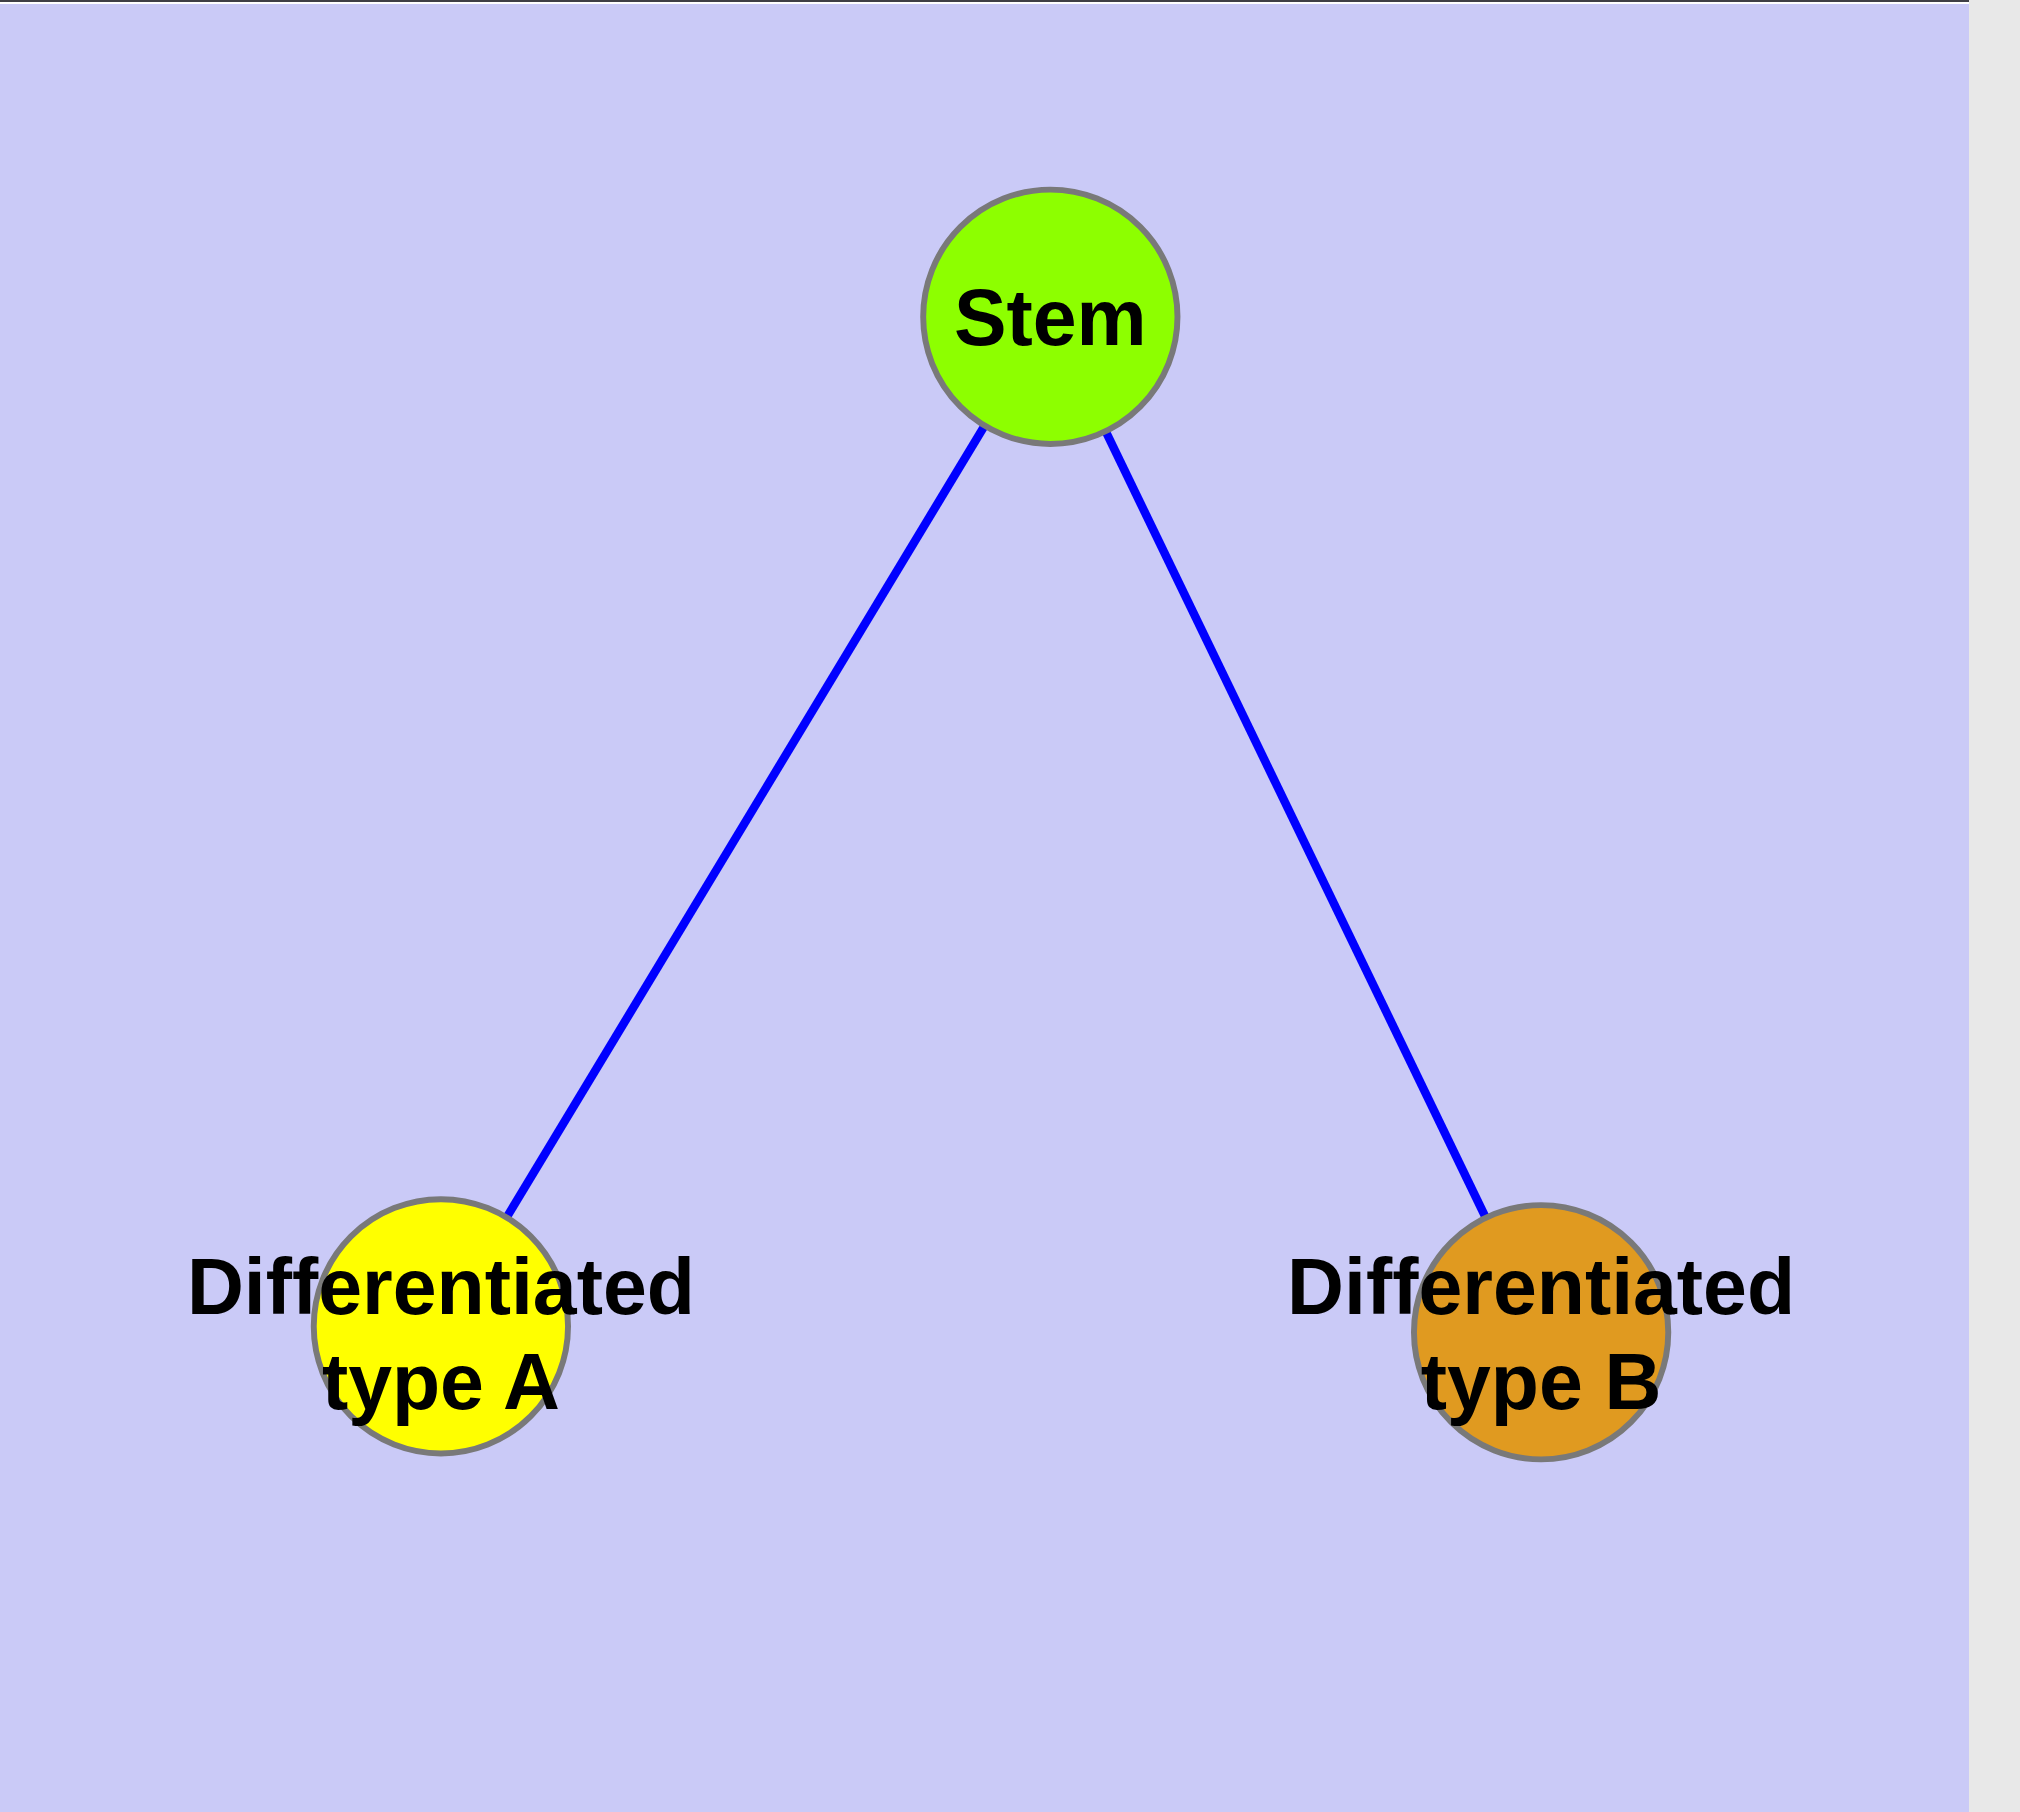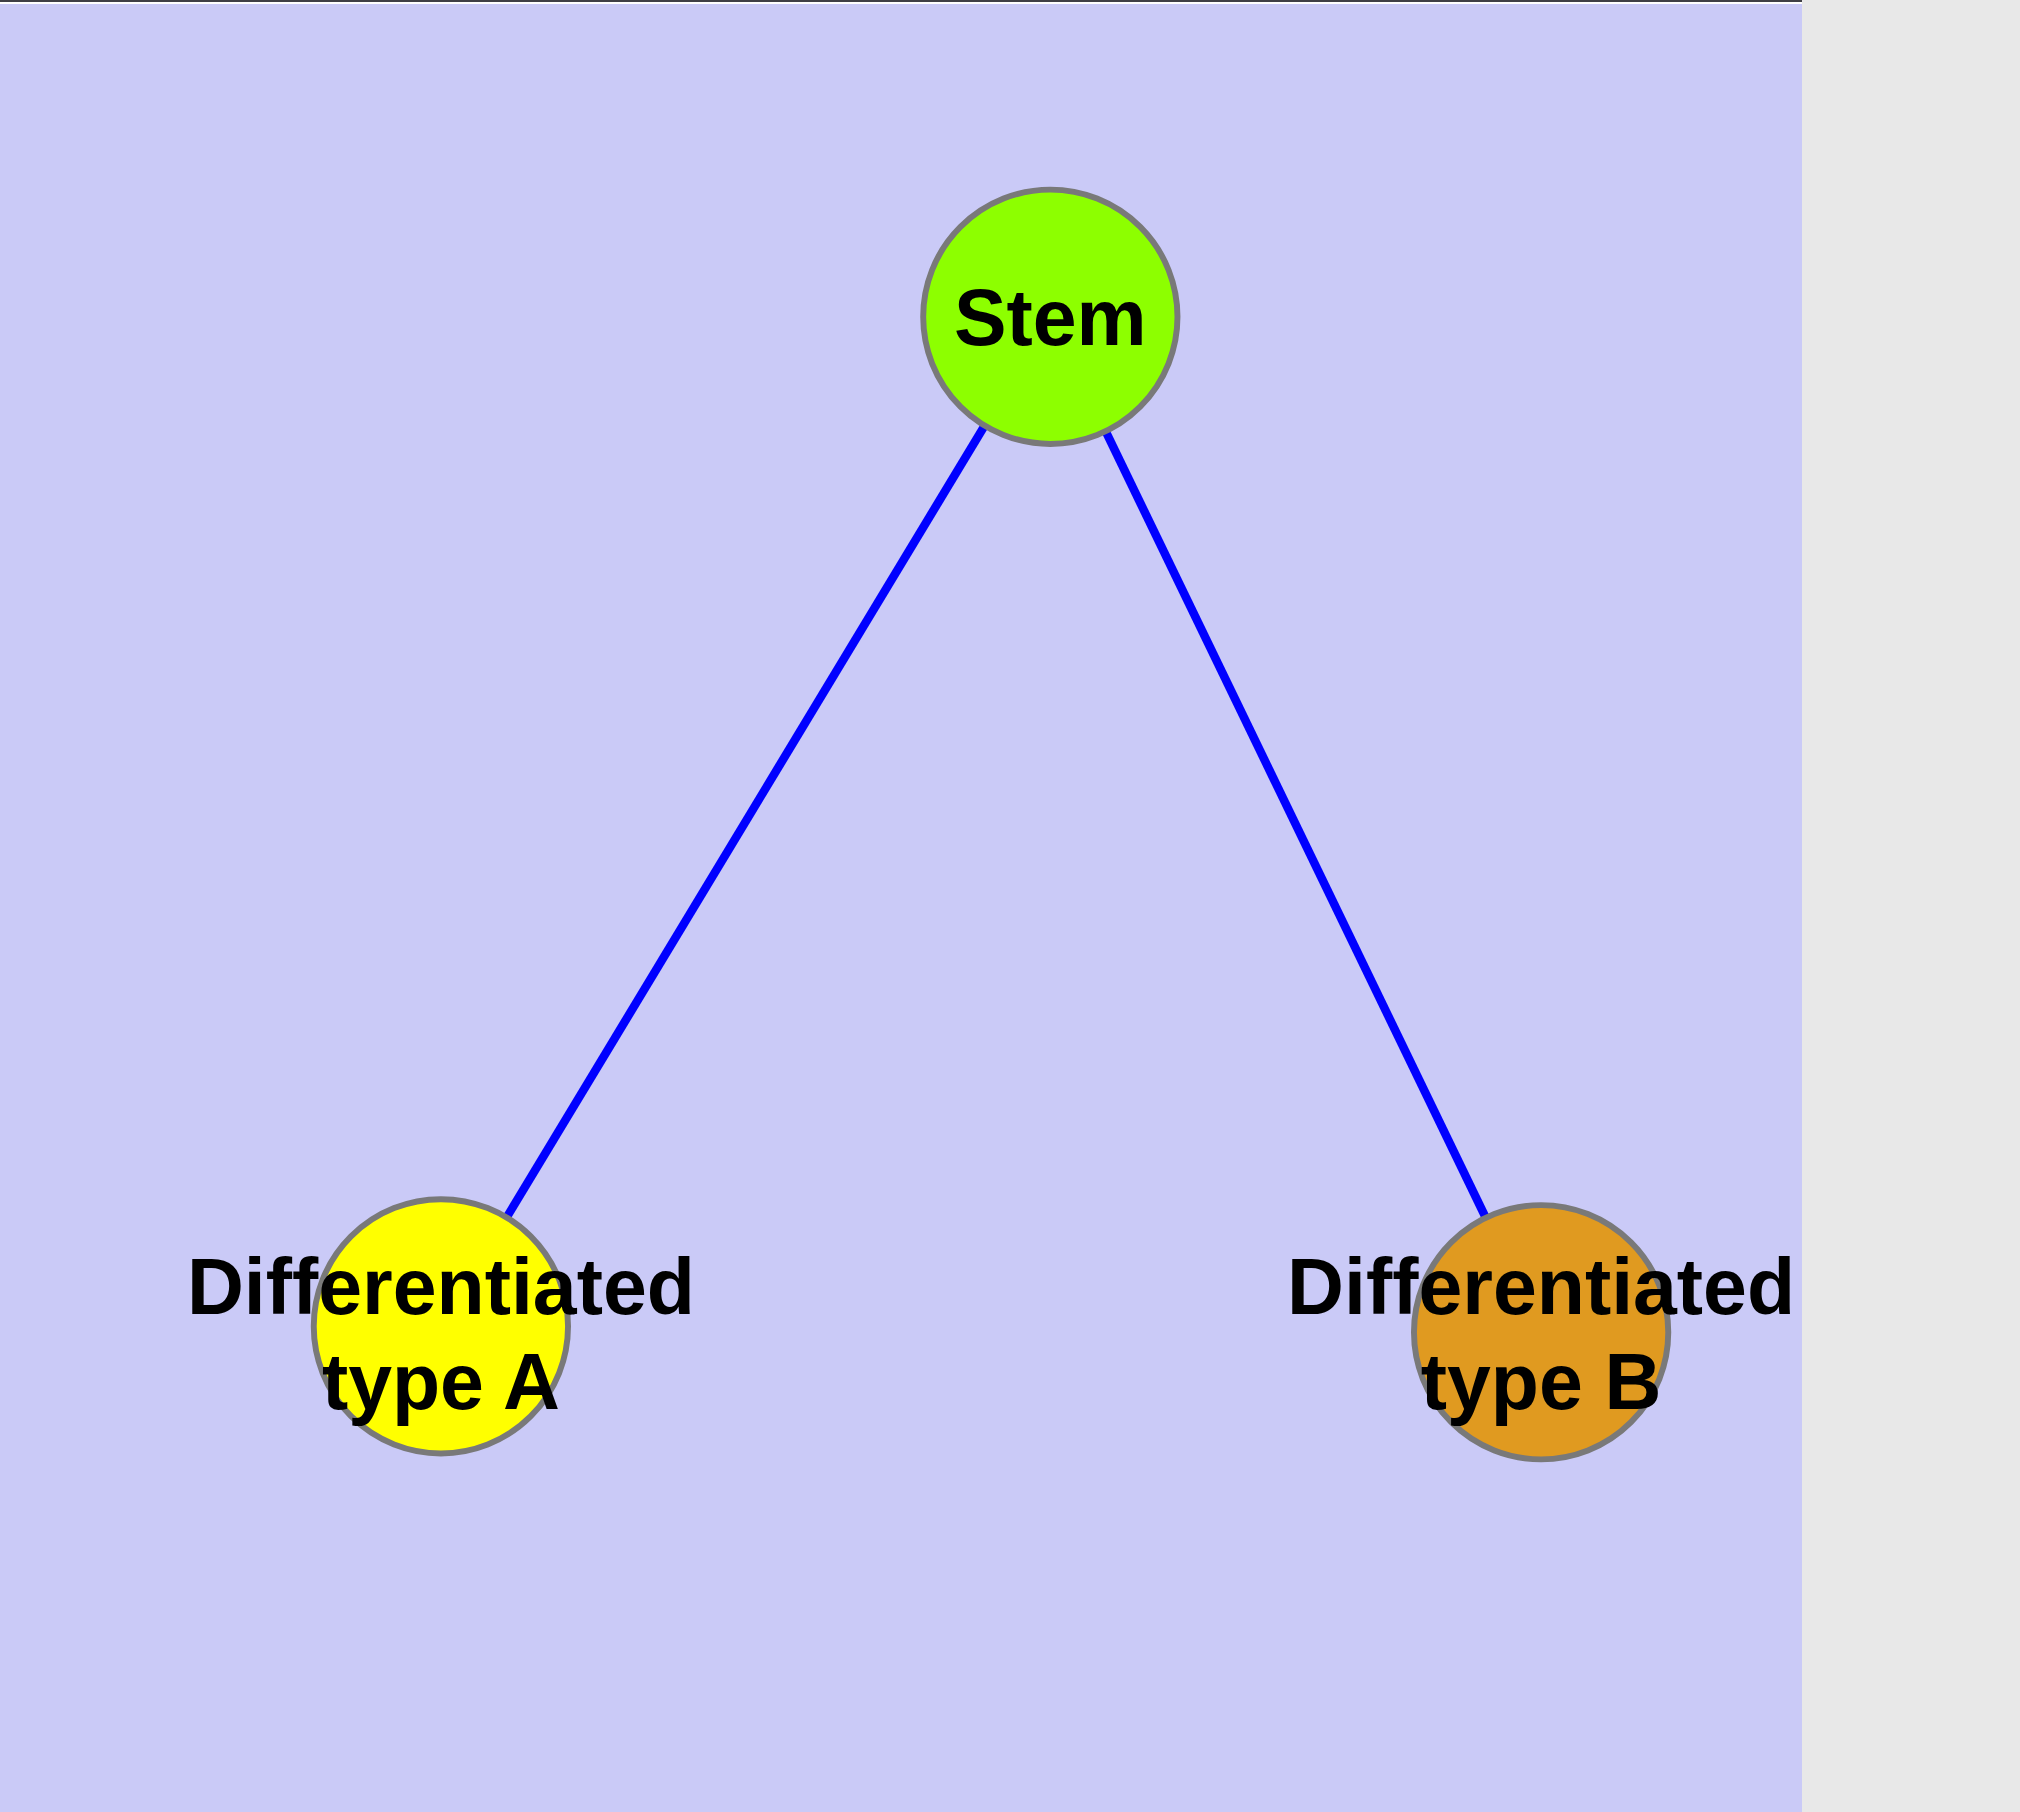--- a/index.html
+++ b/index.html
@@ -2,21 +2,21 @@
 <html style="font-size:13.6px"><head>
 <meta charset="utf-8">
 <style>
   html, body {
     margin: 0;
     padding: 0;
     background: #e8e8e8;
   }
   #stage {
     position: relative;
-    width: 1802px;
+    width: 1969px;
     height: 1812px;
     overflow: hidden;
     font-family: "Liberation Sans", sans-serif;
   }
   #top-dark-line {
     position: absolute;
     left: 0; top: 0;
     width: 100%; height: 1.7px;
   }
   #top-white-strip {

